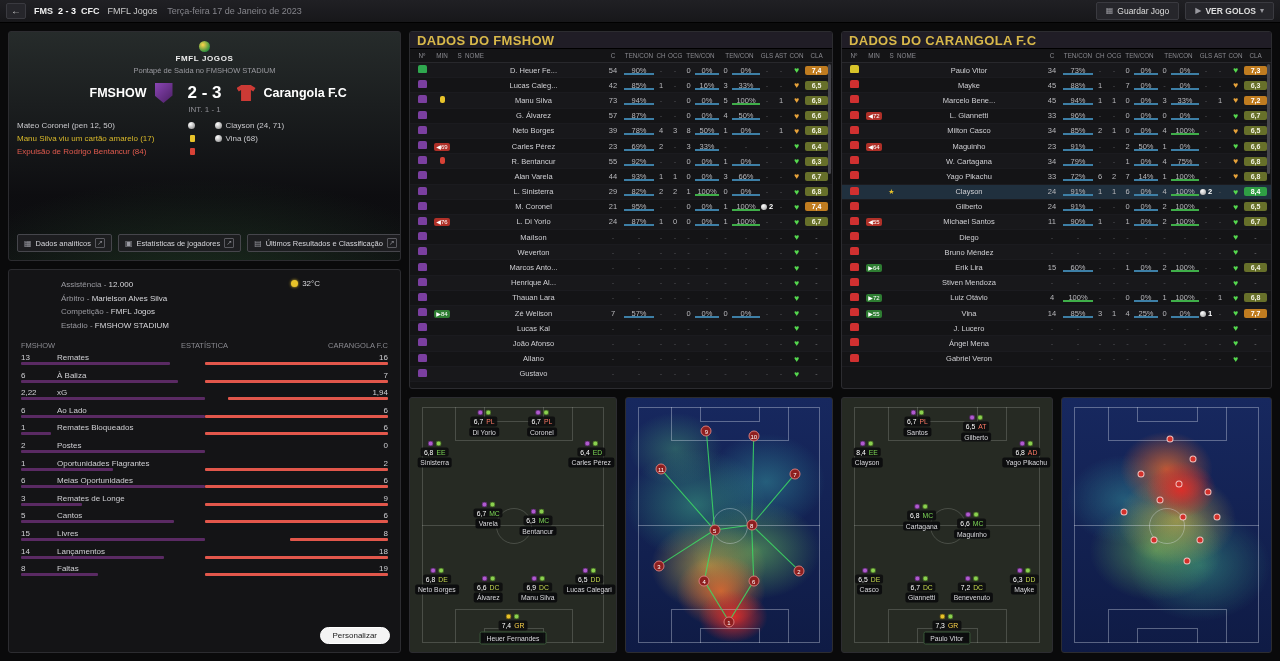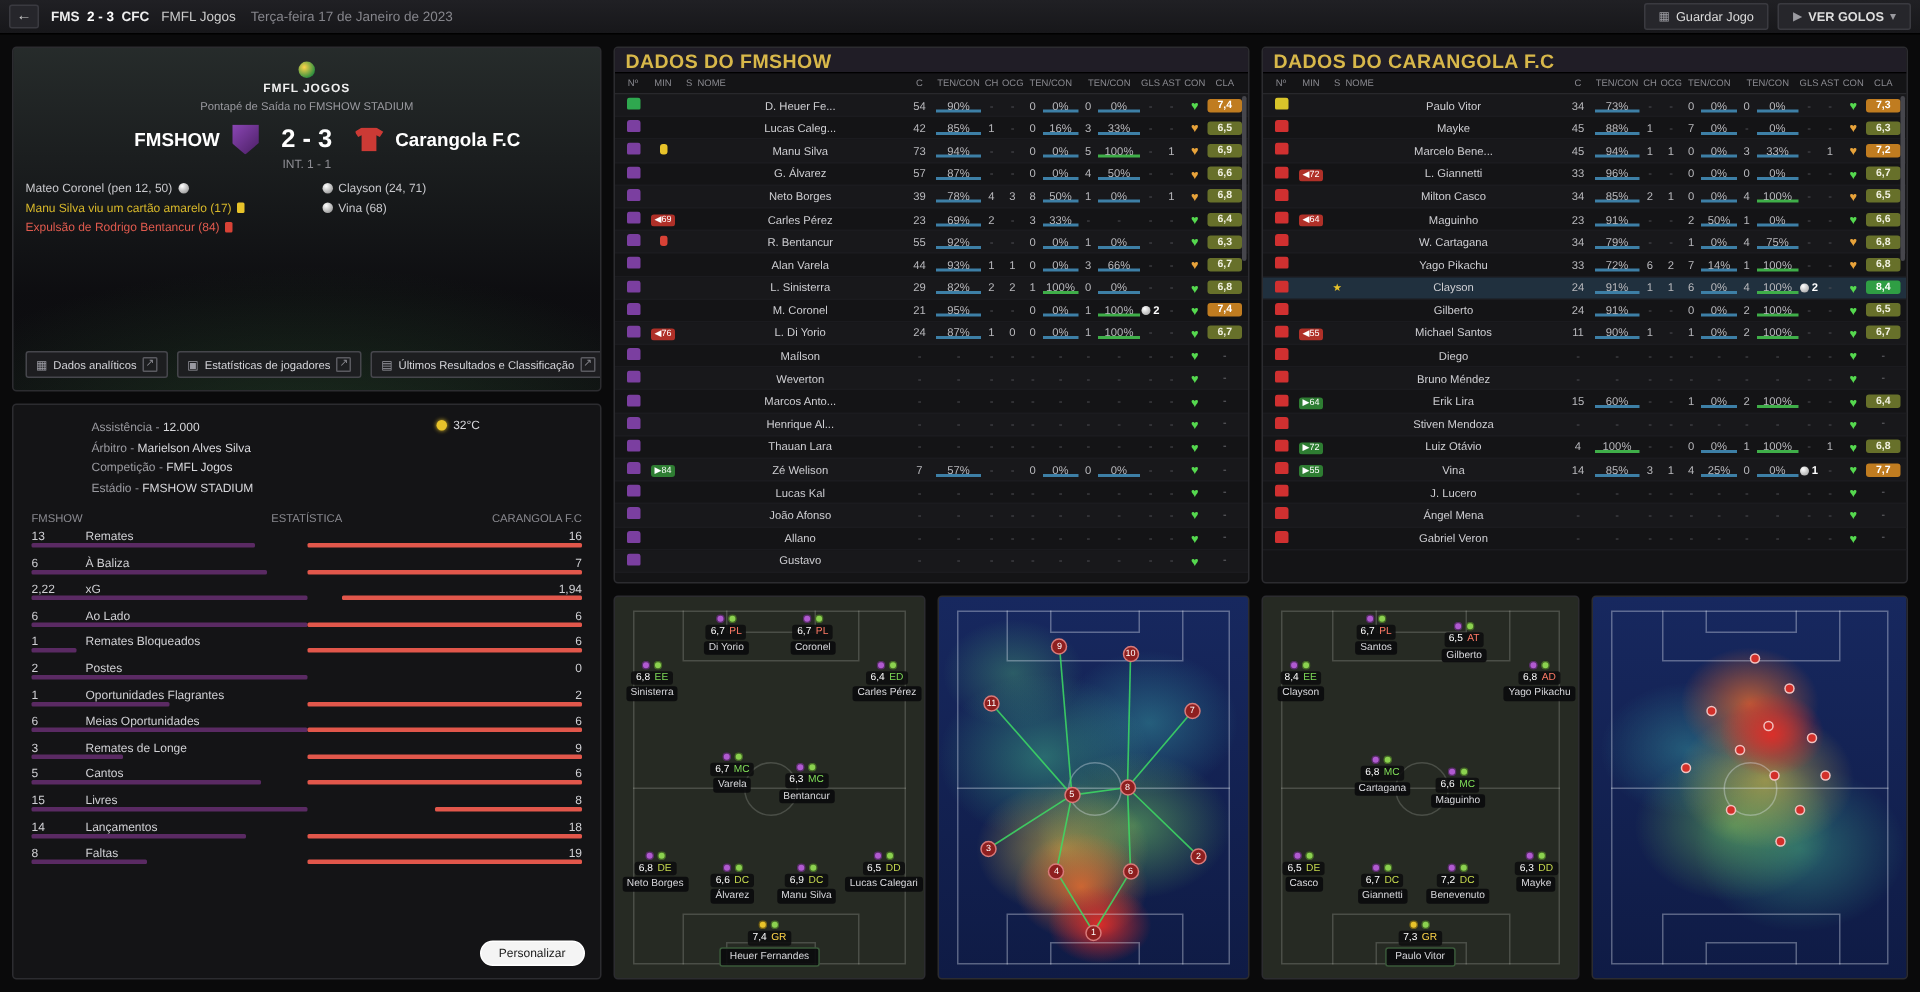--- a/index.html
+++ b/index.html
@@ -33,21 +33,21 @@
   .thome{display:flex;align-items:center;justify-content:flex-end;gap:8px}
   .taway{display:flex;align-items:center;gap:8px}
   .tname{font-size:12.5px;font-weight:bold;color:#fff;white-space:nowrap}
   .score{font-size:17px;font-weight:bold;color:#fff;text-align:center}
   .shield{width:18px;height:20px;background:linear-gradient(135deg,#8a46b4,#4a1e63);clip-path:polygon(0 0,100% 0,100% 62%,50% 100%,0 62%);flex:none}
   .shirt-logo{width:19px;height:16px;background:#cc3a35;clip-path:polygon(25% 0,75% 0,100% 18%,88% 40%,76% 32%,76% 100%,24% 100%,24% 32%,12% 40%,0 18%);flex:none}
   .ht{font-size:8px;color:#8f8f95;margin:2px 0 7px}
   .events{width:100%;padding:0 8px;box-sizing:border-box;display:flex;flex-direction:column;gap:4px}
   .evrow{display:grid;grid-template-columns:1fr 1fr;gap:20px}
   .evh,.eva{display:flex;align-items:center;gap:4px;font-size:8px;color:#c8c8cc;min-height:9px}
-  .evh{justify-content:flex-start}
+  .evh{justify-content:space-between}
   .t-yellow .evtx{color:#d8b82a}
   .t-red .evtx{color:#e05a4e}
   .ball{width:7px;height:7px;border-radius:50%;background:radial-gradient(circle at 35% 30%,#fff,#9a9a9a 80%);flex:none}
   .card{width:5px;height:7px;border-radius:1px;flex:none}
   .card.y{background:#e8c32a}.card.r{background:#d84236}
   .ov-btns{position:absolute;left:8px;right:8px;bottom:8px;display:flex;gap:6px}
   .obtn{display:flex;align-items:center;gap:4px;background:rgba(30,30,34,.92);border:1px solid #46464c;border-radius:2px;color:#d5d5da;font-size:7.5px;padding:3px 6px;cursor:pointer;white-space:nowrap}
   .obtn .bic{color:#9a9aa2;font-size:8px}
   .obtn .ext{color:#8a8a90;font-size:7px;border:1px solid #5a5a60;border-radius:1px;padding:0 1px;line-height:8px}
   

